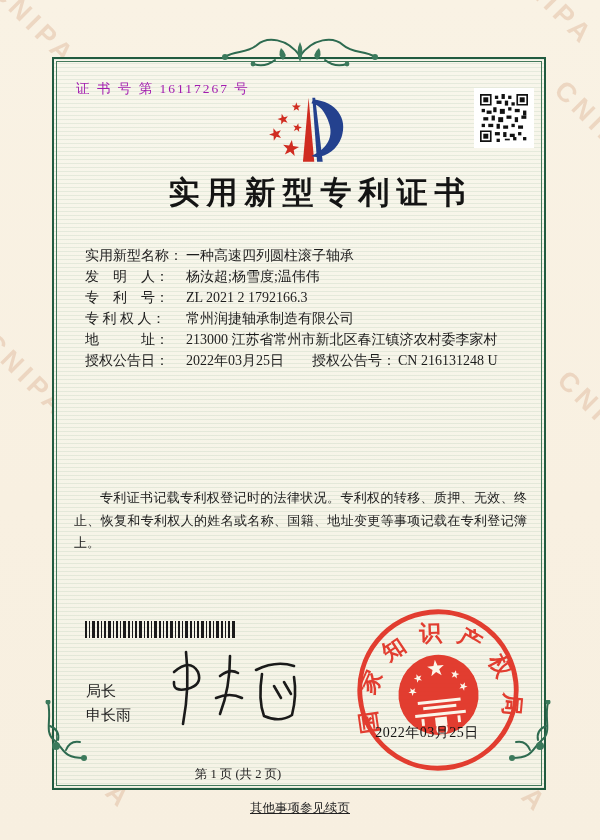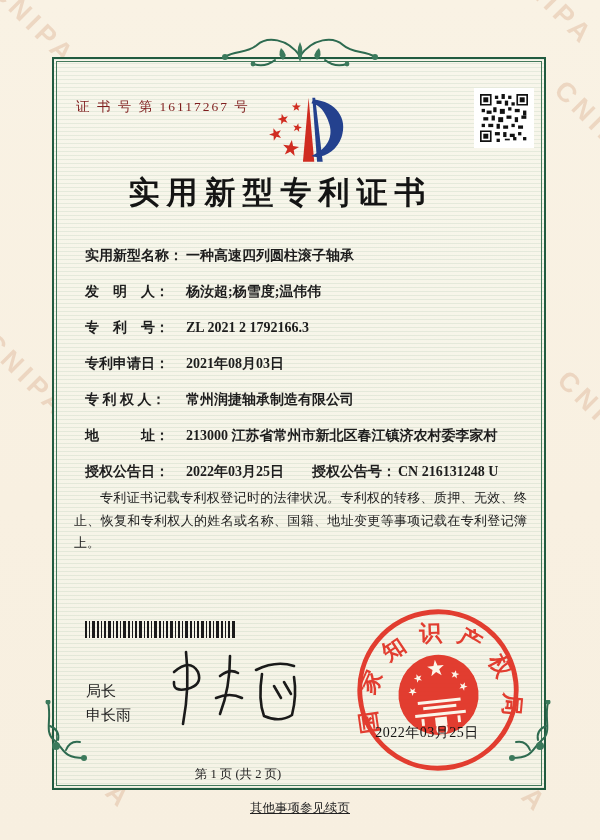--- a/index.html
+++ b/index.html
@@ -21,31 +21,31 @@
   .frame{
     position:absolute;left:52px;top:57px;width:490px;height:729px;
     border:2px solid #215b40;z-index:2;
     background:
       repeating-linear-gradient(0deg, rgba(102,152,118,0.13) 0 1px, rgba(0,0,0,0) 1px 4px),
       linear-gradient(#f8f6eb,#f5f3e6);
   }
   .frame-inner{position:absolute;inset:2px;border:1px solid #44795b;}
   .ornament{z-index:4;}
   
-  .cert-no{position:absolute;left:76px;top:98px;font-size:13.5px;letter-spacing:2px;color:#7f1d1d;z-index:3;}
+  .cert-no{position:absolute;left:76px;top:80px;font-size:13.5px;letter-spacing:2px;color:#a21caf;z-index:3;}
   .logo{position:absolute;left:254px;top:92px;width:96px;height:80px;z-index:3;}
   .qr-wrap{position:absolute;left:474px;top:88px;width:60px;height:60px;background:#ffffff;z-index:3;
     display:flex;align-items:center;justify-content:center;}
   .title{
     position:absolute;left:0;top:172px;width:561px;text-align:center;z-index:3;
-    font-size:31px;font-weight:700;letter-spacing:7px;color:#141414;
+    font-size:31px;font-weight:700;letter-spacing:7px;color:#141414;padding-left:40px;
   }
   
   .fields{position:absolute;left:85px;top:245px;width:448px;z-index:3;font-size:14px;line-height:21px;}
-  .f-row{margin-bottom:15px;white-space:nowrap;position:relative;font-weight:bold;}
+  .f-row{white-space:nowrap;position:relative;}
   .f-label{display:inline-block;width:101px;white-space:pre;color:#1d1d1d;}
   .f-value{color:#1d1d1d;}
   .f-pair2{position:absolute;left:227px;top:0;}
   .f-pair2 .f-label{width:auto;margin-right:2px;}
   
   .body-text{position:absolute;left:74px;top:487px;width:453px;z-index:3;
     font-size:13px;line-height:22.5px;color:#1b1b1b;text-align:justify;}
   .body-text p{margin:0;text-indent:2em;}
   
   .barcode{position:absolute;left:85px;top:621px;width:152px;height:17px;z-index:3;}
@@ -193,23 +193,20 @@
   <div class="f-row">
     <span class="f-label">实用新型名称：</span><span class="f-value">一种高速四列圆柱滚子轴承</span>
   </div>
   <div class="f-row">
     <span class="f-label">发　明　人：</span><span class="f-value">杨汝超;杨雪度;温伟伟</span>
   </div>
   <div class="f-row">
     <span class="f-label">专　利　号：</span><span class="f-value">ZL 2021 2 1792166.3</span>
   </div>
   <div class="f-row">
-    <span class="f-label">专利申请日：</span><span class="f-value">2021年08月03日</span>
-  </div>
-  <div class="f-row">
     <span class="f-label">专 利 权 人：</span><span class="f-value">常州润捷轴承制造有限公司</span>
   </div>
   <div class="f-row">
     <span class="f-label">地　　　址：</span><span class="f-value">213000 江苏省常州市新北区春江镇济农村委李家村</span>
   </div>
   <div class="f-row">
     <span class="f-label">授权公告日：</span><span class="f-value">2022年03月25日</span>
     <span class="f-pair2">
       <span class="f-label">授权公告号：</span><span class="f-value">CN 216131248 U</span>
     </span>

